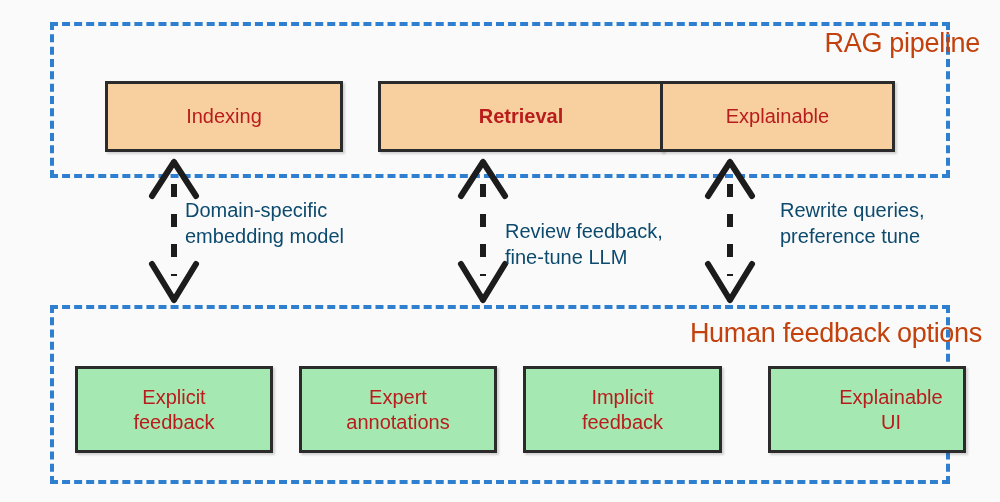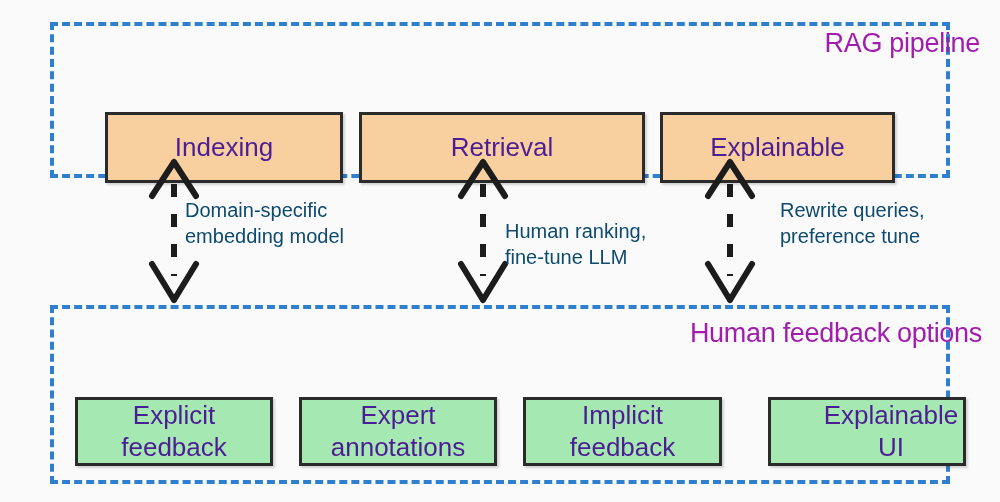--- a/index.html
+++ b/index.html
@@ -34,21 +34,21 @@
     height: 156px;
   }
   #feedback-group {
     left: 50px;
     top: 305px;
     width: 900px;
     height: 179px;
   }
   .group-title {
     position: absolute;
-    color: #a21caf;
+    color: #c2410c;
     font-size: 27px;
     font-family: "Liberation Sans", sans-serif;
     letter-spacing: -0.3px;
     white-space: nowrap;
   }
   #rag-title {
     right: 20px;
     top: 28px;
   }
   #feedback-title {
@@ -58,39 +58,38 @@
 
   
   .node {
     position: absolute;
     box-sizing: border-box;
     border: 3px solid #2b2b2b;
     display: flex;
     align-items: center;
     justify-content: center;
     text-align: center;
-    color: #4c1d95;
-    font-size: 26px;
+    color: #b91c1c;
+    font-size: 20px;
     line-height: 1.22;
     font-family: "Liberation Sans", sans-serif;
     box-shadow: 2px 2px 2px rgba(0,0,0,0.16);
-    margin-top: 31px;
   }
   .node.stage {
     background: #f8d0a0;
     height: 71px;
     top: 81px;
   }
   #stage-0 { left: 105px; width: 238px; }
-  #stage-1 { left: 359px; width: 286px; }
+  #stage-1 { left: 378px; width: 286px; font-weight: bold; }
   #stage-2 { left: 660px; width: 235px; }
 
   .node.option {
     background: #a6e8b2;
-    height: 69px;
+    height: 87px;
     top: 366px;
   }
   #option-0 { left: 75px;  width: 198px; }
   #option-1 { left: 299px; width: 198px; }
   #option-2 { left: 523px; width: 199px; }
   #option-3 { left: 768px; width: 198px; padding-left: 48px; }
 
   
   .connector {
     position: absolute;
@@ -143,21 +142,21 @@
     <path d="M28 150 L6 114 M28 150 L50 114" fill="none" stroke="#1c1c1c" stroke-width="6" stroke-linecap="round"></path>
   </svg>
   <svg class="connector" id="connector-2" viewBox="0 0 56 160">
     <path d="M28 12 L6 46 M28 12 L50 46" fill="none" stroke="#1c1c1c" stroke-width="6" stroke-linecap="round"></path>
     <path d="M28 34 L28 126" fill="none" stroke="#1c1c1c" stroke-width="6" stroke-dasharray="13 17" stroke-linecap="butt"></path>
     <path d="M28 150 L6 114 M28 150 L50 114" fill="none" stroke="#1c1c1c" stroke-width="6" stroke-linecap="round"></path>
   </svg>
 
   <div class="conn-label" id="conn-label-0" style="white-space: pre-line;">Domain-specific
 embedding model</div>
-  <div class="conn-label" id="conn-label-1" style="white-space: pre-line;">Human ranking,
+  <div class="conn-label" id="conn-label-1" style="white-space: pre-line;">Review feedback,
 fine-tune LLM</div>
   <div class="conn-label" id="conn-label-2" style="white-space: pre-line;">Rewrite queries,
 preference tune</div>
 
   <div class="group-box" id="feedback-group"></div>
   <div class="group-title" id="feedback-title">Human feedback options</div>
 
   <div class="node option" id="option-0">
     <span style="white-space: pre-line;">Explicit
 feedback</span>

